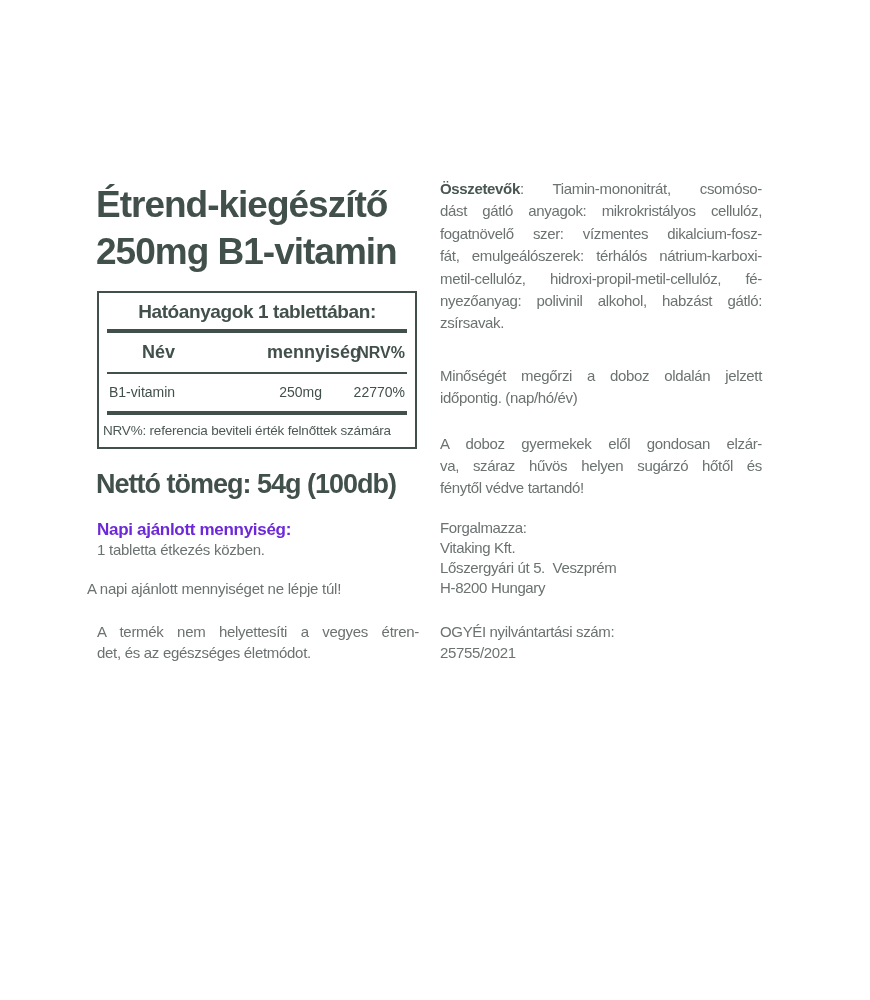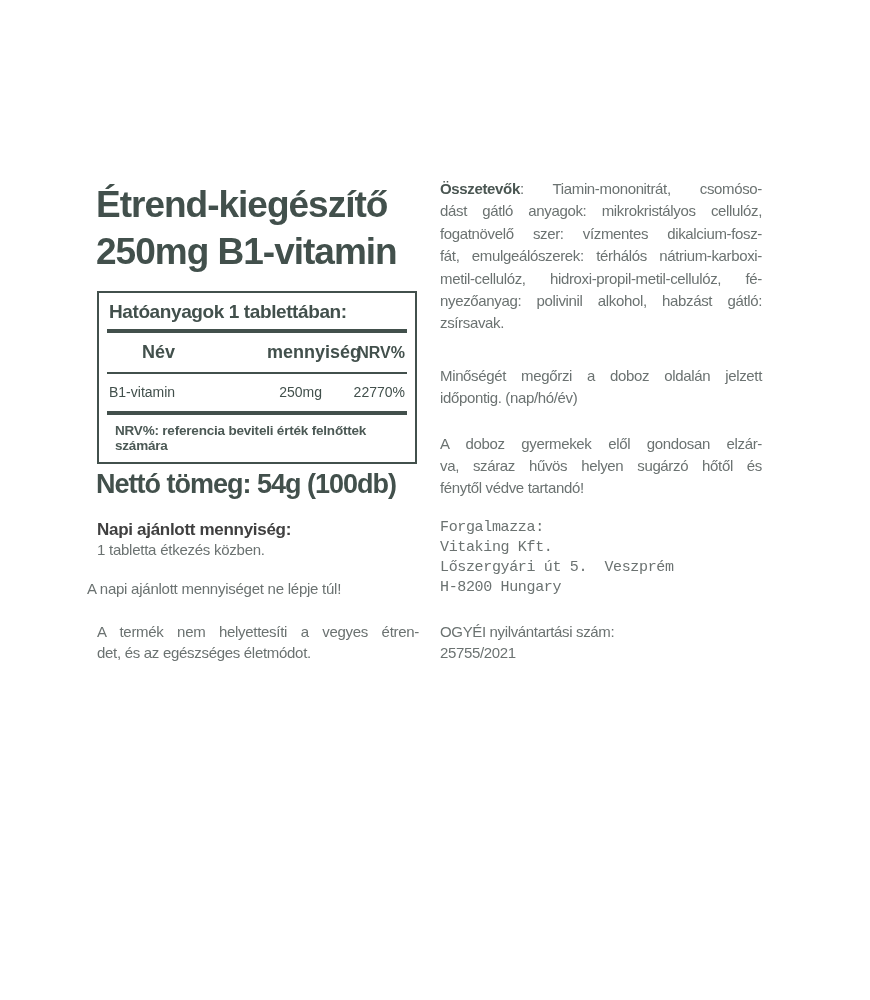--- a/index.html
+++ b/index.html
@@ -10,56 +10,56 @@
   
   .product-title {
     position:absolute; left:96px; top:181px;
     font-size:37px; font-weight:bold; line-height:47px;
     letter-spacing:-1px; color:#42504c;
   }
   .supp-table {
     position:absolute; left:97px; top:291px; width:320px;
     border:2px solid #42504c; box-sizing:border-box; color:#42504c; background:#fff;
   }
-  .t-title { font-size:19px; font-weight:bold; padding:8px 10px 6px; letter-spacing:-0.4px; }
+  .t-title { font-size:19px; font-weight:bold; padding:8px 10px 6px; letter-spacing:-0.4px;text-align:center; }
   .rule  { height:4px; background:#42504c; margin:0 8px; }
   .rule.thin { height:2px; }
   .t-row { display:flex; align-items:baseline; padding:9px 10px; }
   .t-head { font-weight:bold; font-size:18px;padding-left:43px; }
   .t-head .c-nrv { font-size:16px; }
   .t-data { font-size:14px; padding:10px 10px 11px; }
   .c-name { width:125px; }
   .c-amt  { width:88px; text-align:right; }
   .c-nrv  { flex:1; text-align:right; }
-  .t-foot { font-size:13.5px; padding:8px 16px 9px; color:#4c5955; letter-spacing:-0.2px;font-weight:bold; }
+  .t-foot { font-size:13.5px; padding:8px 4px 9px; color:#4c5955; letter-spacing:-0.2px; }
 
   .net-weight {
     position:absolute; left:96px; top:469px;
     font-size:27px; font-weight:bold; letter-spacing:-1px; color:#42504c;
   }
   .daily-heading {
     position:absolute; left:97px; top:520px;
-    font-size:17px; font-weight:bold; letter-spacing:-0.3px; color:#404040;
+    font-size:17px; font-weight:bold; letter-spacing:-0.3px; color:#6d28d9;
   }
   .daily-text   { position:absolute; left:97px; top:541px; font-size:15px; letter-spacing:-0.25px; }
   .warning-text { position:absolute; left:87px; top:580px; font-size:15px; letter-spacing:-0.25px; }
   .disclaimer   { position:absolute; left:97px; top:621px; width:322px;
                   font-size:15px; line-height:21px; letter-spacing:-0.3px; }
 
   
   .rc { position:absolute; left:440px; width:322px; font-size:15px; letter-spacing:-0.35px; }
   .ingredients  { top:178px; line-height:22.4px; }
   .quality      { top:365px; line-height:22px; }
   .storage      { top:433px; line-height:22px; }
   .distributor  { top:518px; line-height:20px; }
   .registration { top:621px; line-height:21px; }
 
   .b { font-weight:bold; color:#4a5652; }
   .jl { text-align:justify; text-align-last:justify; }
-  .pre .line { white-space:pre;font-family:Liberation Mono, monospace; }
+  .pre .line { white-space:pre; }
 </style>
 </head>
 <body>
 
 <div class="page">
 
   <header class="product-title">
     <div>Étrend-kiegészítő</div>
     <div>250mg B1-vitamin</div>
   </header>

